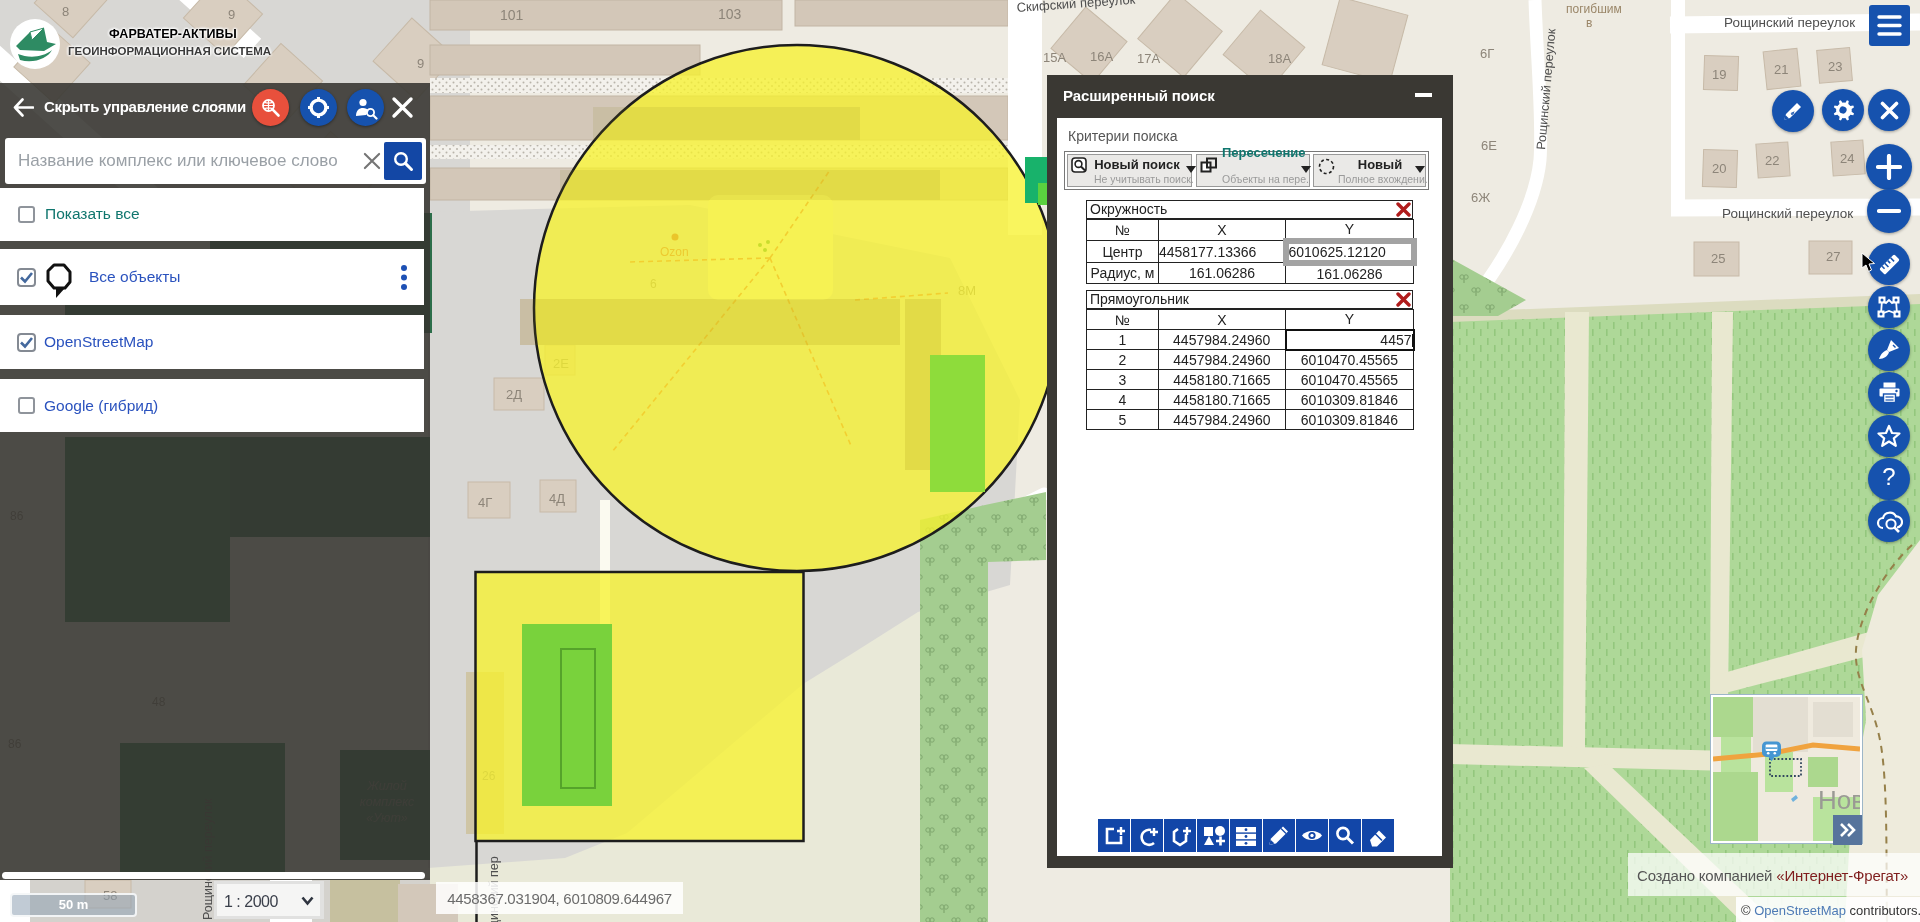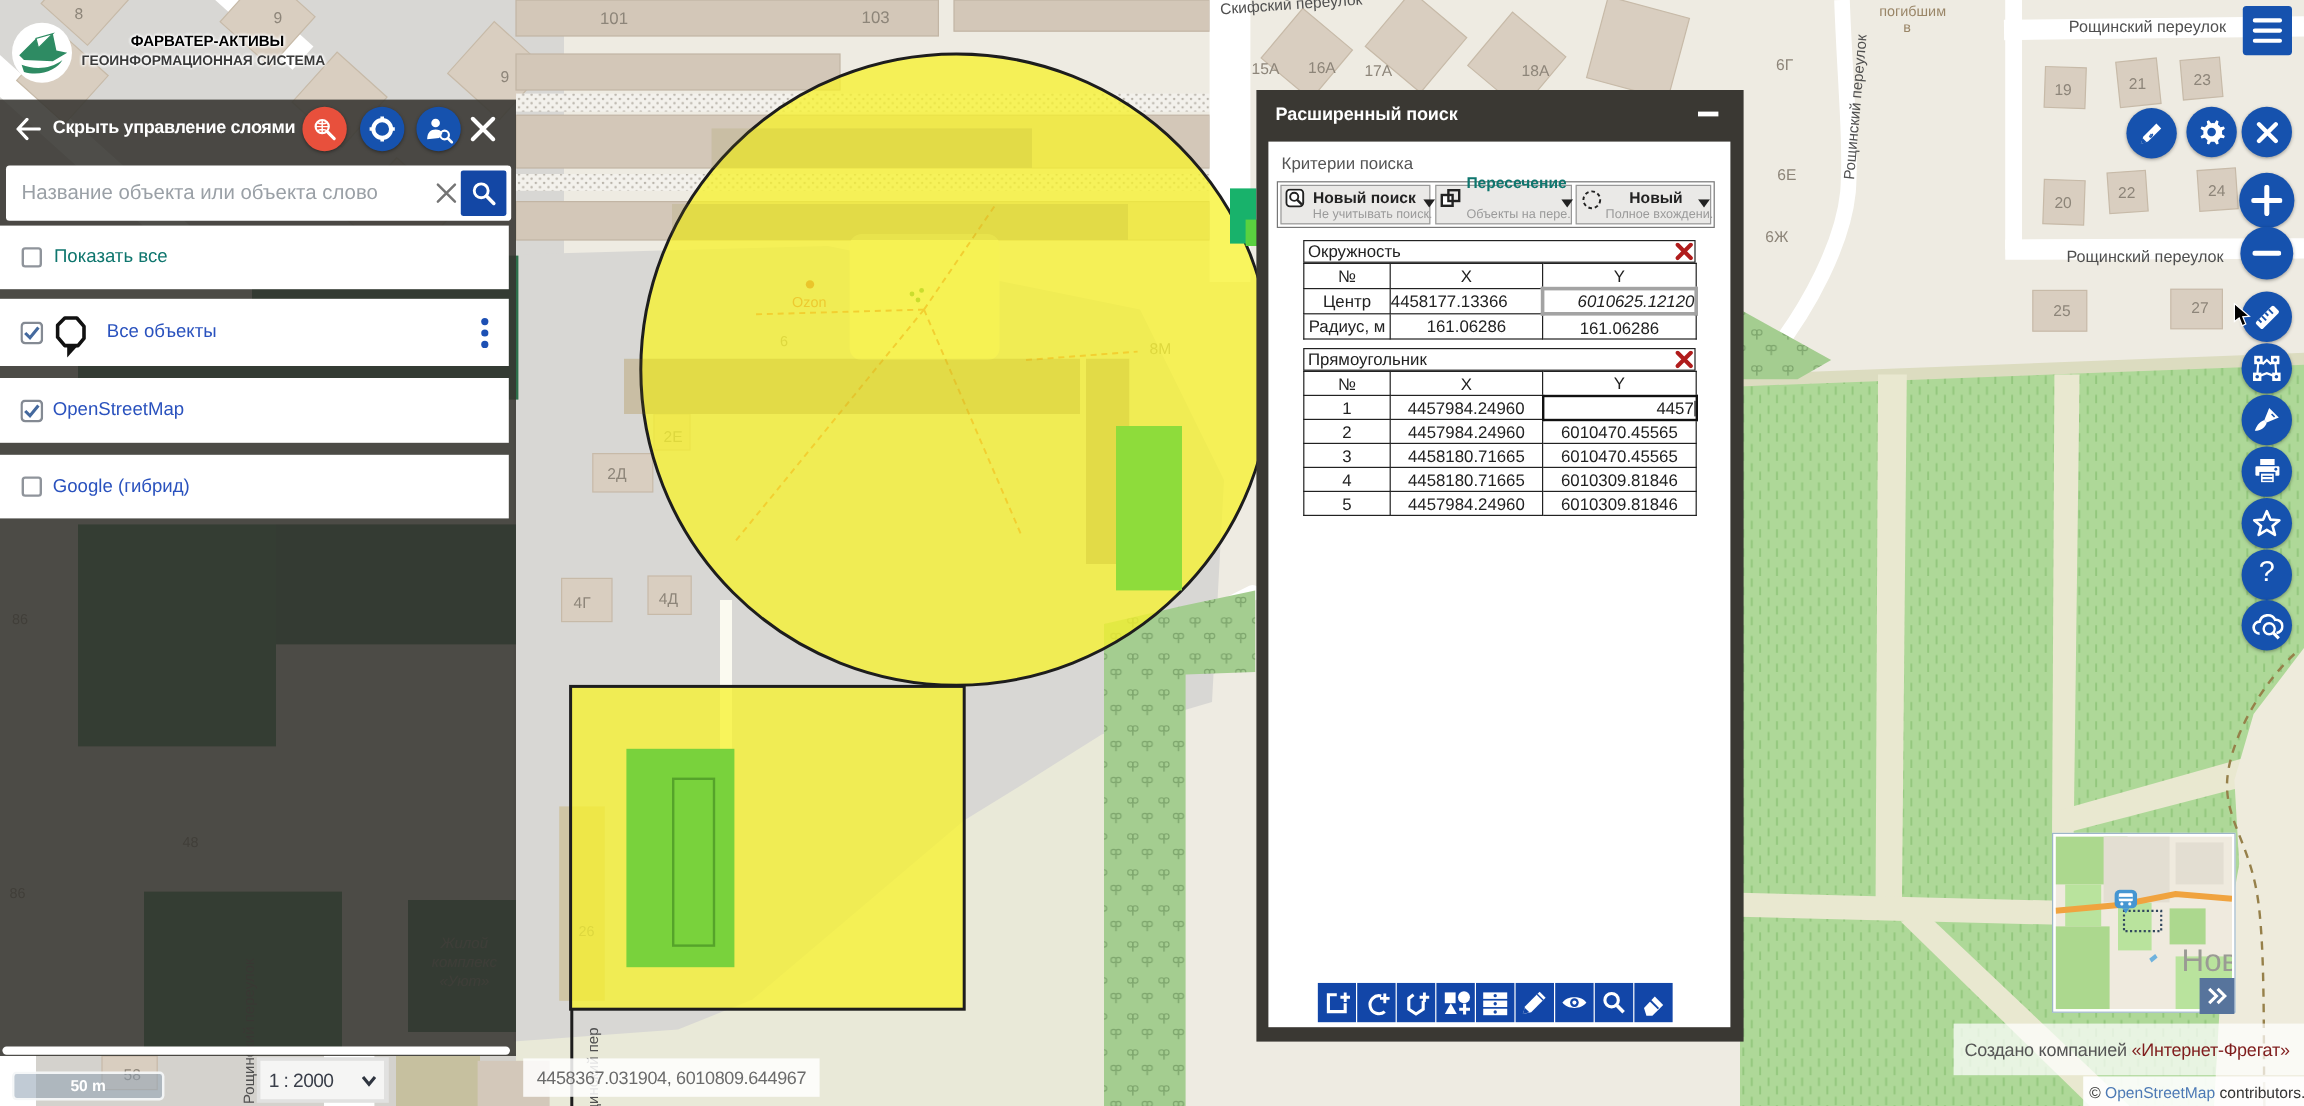--- a/index.html
+++ b/index.html
@@ -243,21 +243,21 @@
     <circle cx="9" cy="6.5" r="3.6" fill="#fff"></circle>
     <path d="M2,20 C2,14.5 5,12 9,12 C11.5,12 13.5,13 14.7,14.8 L12,19 Z" fill="#fff"></path>
     <circle cx="16.5" cy="16.5" r="3.6" fill="none" stroke="#fff" stroke-width="1.8"></circle>
     <line x1="19.2" y1="19.2" x2="22.5" y2="22.5" stroke="#fff" stroke-width="2.2" stroke-linecap="round"></line>
   </svg>
   <svg class="abs" style="left:391px;top:96px" width="23" height="23" viewBox="0 0 23 23">
     <path d="M3,3 L20,20 M20,3 L3,20" stroke="#fff" stroke-width="3.4" stroke-linecap="round"></path>
   </svg>
 
   <div class="abs" style="left:5px;top:138px;width:421px;height:46px;background:#fff;border-radius:3px;"></div>
-  <div class="abs" style="left:18px;top:151px;font-size:17px;color:#9aa0a6;white-space:nowrap;">Название объекта или объекта слово</div>
+  <div class="abs" style="left:18px;top:151px;font-size:17px;color:#9aa0a6;white-space:nowrap;">Название комплекс или ключевое слово</div>
   <svg class="abs" style="left:363px;top:152px" width="18" height="18" viewBox="0 0 19 19">
     <path d="M2,2 L17,17 M17,2 L2,17" stroke="#757575" stroke-width="2.2" stroke-linecap="round"></path>
   </svg>
   <div class="abs" style="left:384px;top:142px;width:38px;height:38px;background:#1347a5;border-radius:2px;"></div>
   <svg class="abs" style="left:392px;top:150px" width="22" height="22" viewBox="0 0 22 22">
     <circle cx="9" cy="9" r="5.8" fill="none" stroke="#fff" stroke-width="2.4"></circle>
     <line x1="13.4" y1="13.4" x2="19.5" y2="19.5" stroke="#fff" stroke-width="3" stroke-linecap="round"></line>
   </svg>
 
   <div class="abs" style="left:0;top:188px;width:424px;height:53px;background:#fff;"></div>
@@ -340,21 +340,21 @@
   <table class="abs" style="left:1086px;top:219px;width:327px;border-collapse:collapse;font-size:14px;color:#222;table-layout:fixed;">
     <tbody>
         <tr style="height:21px;">
           <td style="border:1px solid #222;width:72px;text-align:center;">№</td>
           <td style="border:1px solid #222;width:127px;text-align:center;">X</td>
           <td style="border:1px solid #222;width:128px;text-align:center;">Y</td>
         </tr>
     <tr style="height:21px;">
           <td style="border:1px solid #222;text-align:center;">Центр</td>
           <td style="border:1px solid #222;">4458177.13366</td>
-          <td style="border:3px solid #a3a3a3;text-align:right;font-style:italic;">6010625.12120</td>
+          <td style="border:6px solid #a3a3a3;text-align:left;">6010625.12120</td>
         </tr>
     <tr style="height:21px;">
           <td style="border:1px solid #222;text-align:center;">Радиус, м</td>
           <td style="border:1px solid #222;text-align:center;">161.06286</td>
           <td style="border:1px solid #222;text-align:center;">161.06286</td>
         </tr>
   </tbody>
     </table>
 
   <div class="abs" style="left:1086px;top:290px;width:327px;height:19px;border:1px solid #222;background:#fff;"></div>

